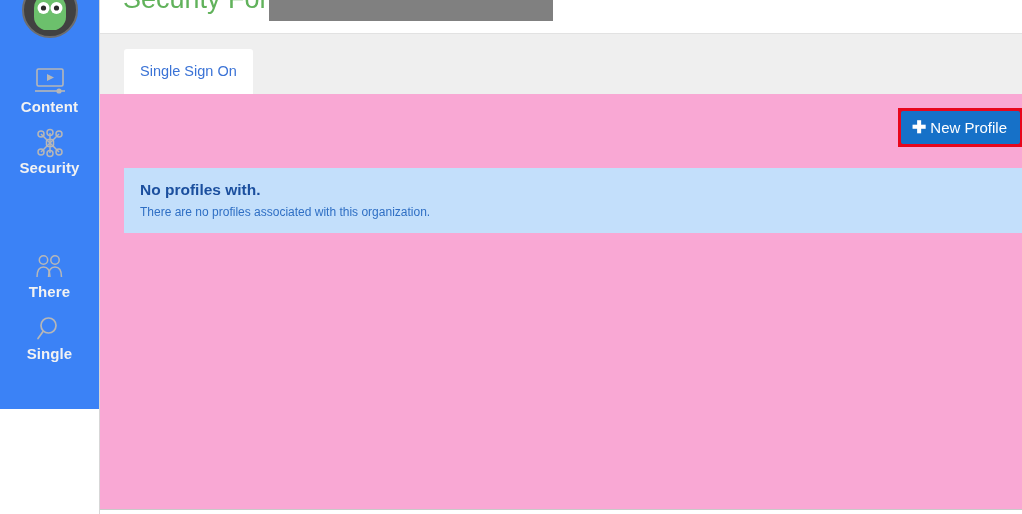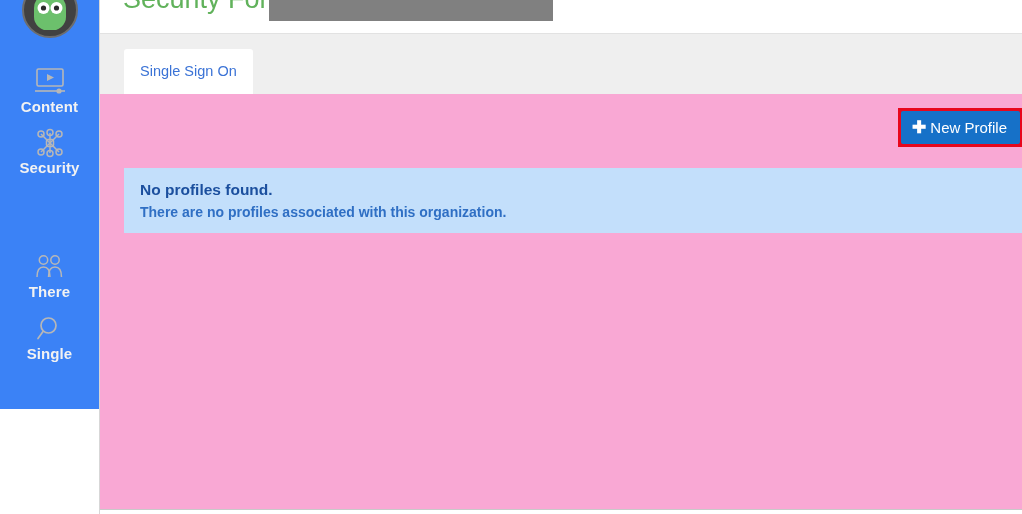--- a/index.html
+++ b/index.html
@@ -202,22 +202,22 @@
     padding: 12px 16px 0 16px;
   }
   .alert-title {
     font-size: 15.5px;
     font-weight: 700;
     color: #1b4f9e;
     line-height: 20px;
     margin-bottom: 3px;
   }
   .alert-body {
-    font-size: 14px;
-    font-weight: 700;
+    font-size: 12px;
+    font-weight: 400;
     color: #2f6fc4;
     line-height: 19px;
   }
 
   .bottom-rule {
     position: absolute;
     left: 0;
     right: 0;
     bottom: 0;
     height: 5px;
@@ -341,21 +341,21 @@
 
       <div class="toolbar">
         <div class="new-profile-highlight">
           <button class="new-profile-btn">
             <span class="plus-glyph">✚</span><span>New Profile</span>
           </button>
         </div>
       </div>
 
       <div class="alert">
-        <div class="alert-title">No profiles found.</div>
+        <div class="alert-title">No profiles with.</div>
         <div class="alert-body">There are no profiles associated with this organization.</div>
       </div>
 
     </div>
 
     <div class="bottom-rule"></div>
   </section>
 
 </div>
 

